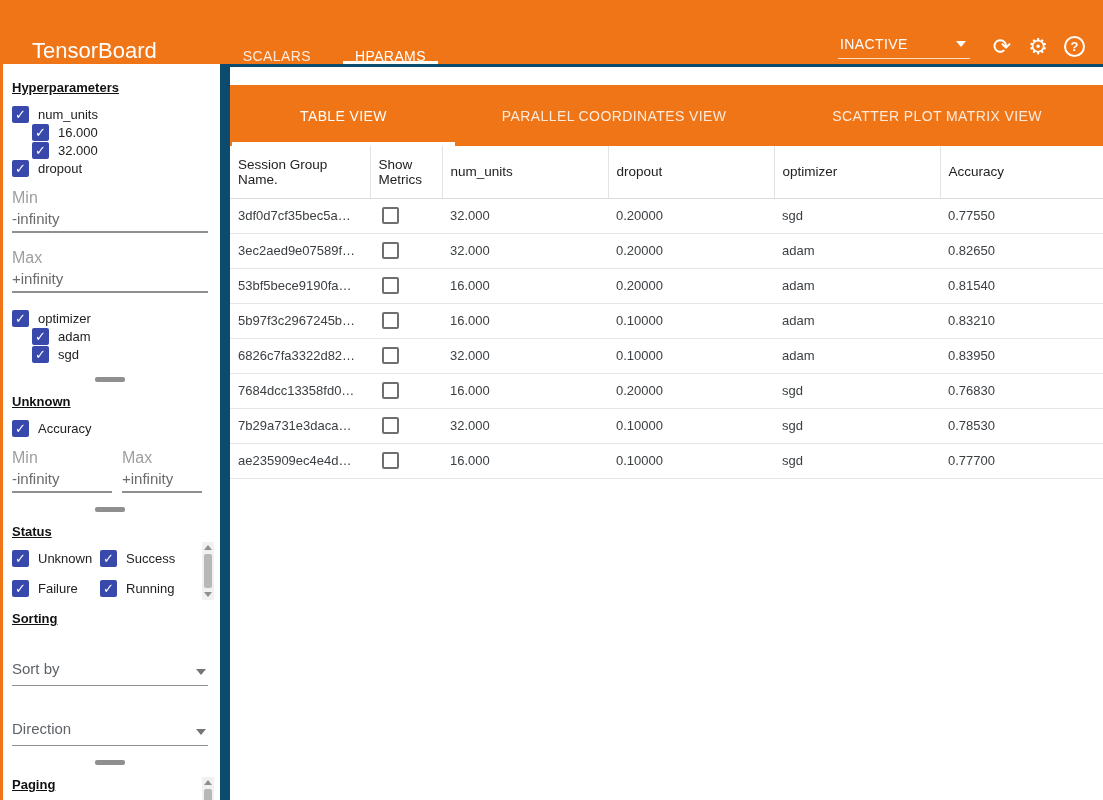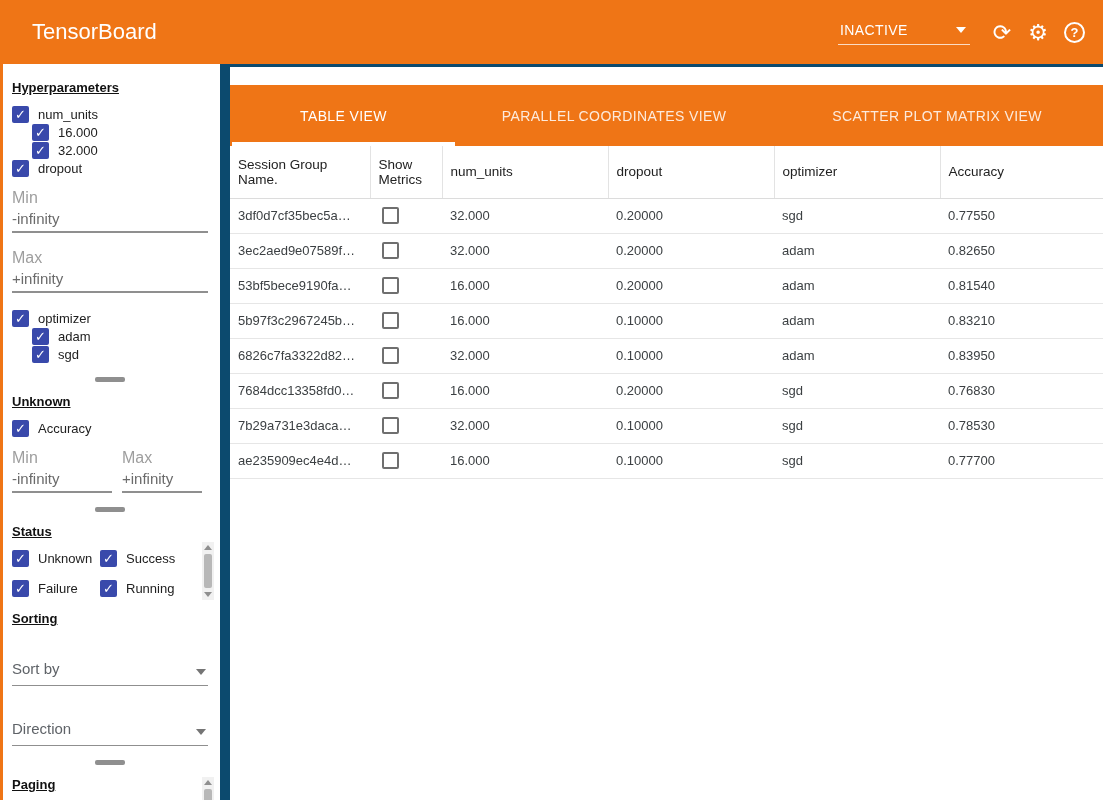--- a/index.html
+++ b/index.html
@@ -5,21 +5,21 @@
   * { box-sizing: border-box; margin: 0; padding: 0; }
   html, body { width: 1103px; height: 800px; overflow: hidden; }
   body {
     font-family: "Liberation Sans", sans-serif;
     background: #e9e9e9;
     color: #212121;
   }
   
   .topbar {
     height: 64px; background: #ef7516; color: #fff;
-    display: flex; align-items: center; padding-left: 32px; padding-right: 18px;
+    display: flex; align-items: flex-end; padding-left: 32px; padding-right: 18px;
   }
   .logo { display: flex; align-items: center; font-size: 22px; margin-right: 64px; font-weight: 400; }
   .nav-tabs { display: flex; align-items: stretch; }
   .nav-tab {
     display: flex; align-items: center; padding: 0 22px; font-size: 14px;
     letter-spacing: .4px; color: rgba(255,255,255,.85); cursor: pointer; position: relative;
   }
   .nav-tab.active { color: #fff; }
   .nav-tab.active::after { content: ""; position: absolute; left: 10px; right: 10px; bottom: 0; height: 3px; background: #fff; }
   .topbar-right { margin-left: auto; display: flex; align-items: center; }
@@ -102,20 +102,28 @@
     height: 35px; padding: 0 8px; font-size: 13px; color: #3c4043;
     border-bottom: 1px solid #e6e6e6; vertical-align: middle; white-space: nowrap; overflow: hidden;
   }
   td.cb-cell { padding-left: 12px; }
 </style>
 </head>
 <body>
 
 <header class="topbar">
   <div class="logo">TensorBoard</div>
+  <nav class="nav-tabs">
+    <div class="nav-tab">
+        <span>SCALARS</span>
+      </div>
+    <div class="nav-tab active">
+        <span>HPARAMS</span>
+      </div>
+  </nav>
   <div class="topbar-right">
     <div class="run-select">
       <span>INACTIVE</span>
       <span class="caret-down"></span>
     </div>
     <div class="uicon">⟳</div>
     <div class="uicon">⚙</div>
     <div class="help-circle">?</div>
   </div>
 </header>

